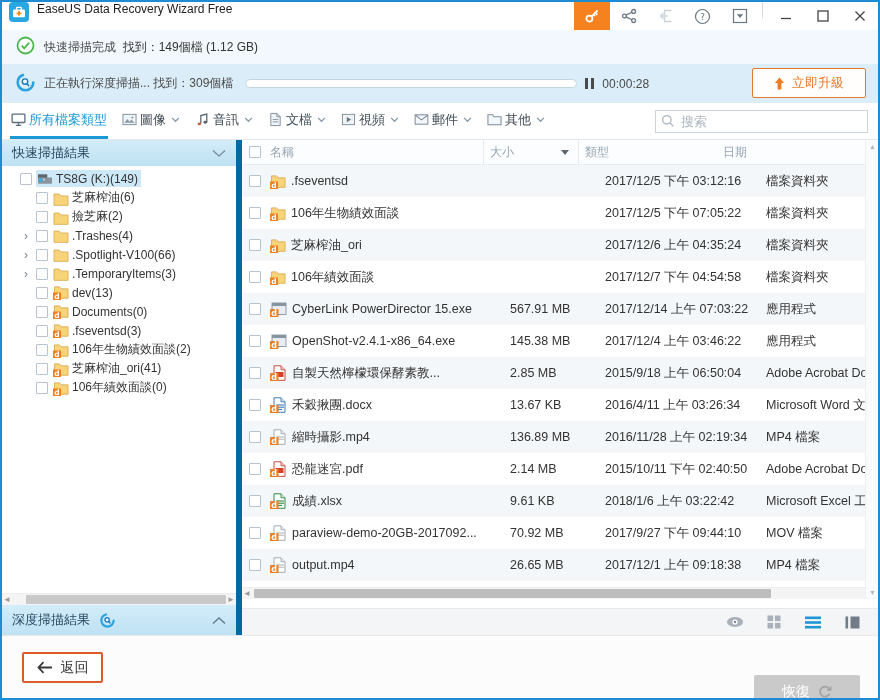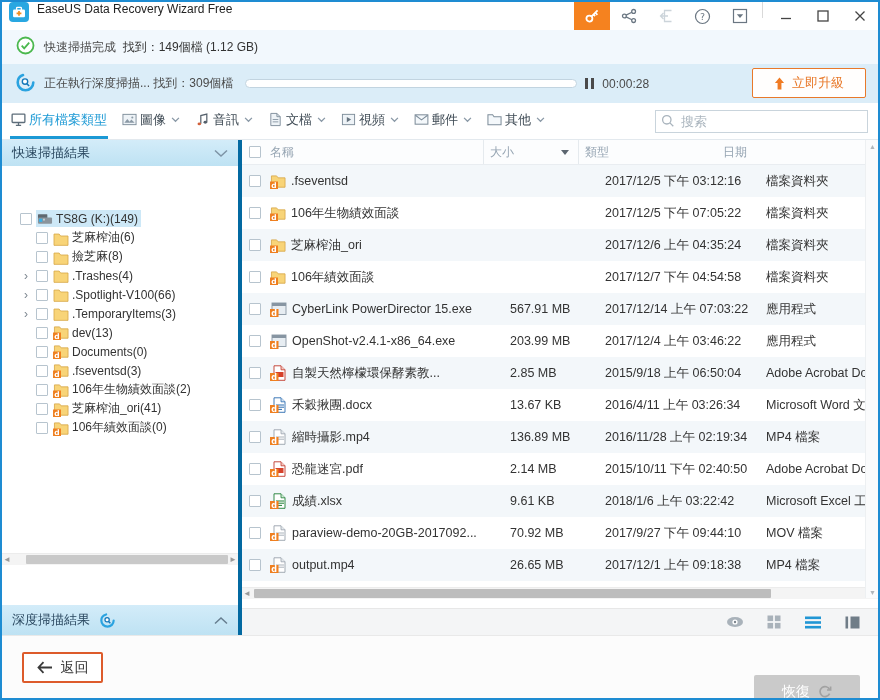--- a/index.html
+++ b/index.html
@@ -31,21 +31,21 @@
   .tab { display:flex; align-items:center; gap:3px; font-size:13px; color:#3f4b55; border-bottom:3px solid transparent; padding:0 1px; margin-right:13px; cursor:pointer; }
   .tab.active { color:#1b99d5; border-bottom-color:#1b99d5; }
   .tab svg.chev { margin-left:2px; }
   .search-wrap { position:absolute; right:10px; top:7px; }
   .search-wrap input { width:213px; height:23px; border:1px solid #c9d4dc; font-size:13px; padding:0 4px 0 25px; color:#555; outline:none; font-family:inherit; }
   .search-wrap input::placeholder { color:#a9b4bd; }
   .search-ico { position:absolute; left:6px; top:4px; }
 
   
   .content { flex:1 1 auto; display:flex; min-height:0; }
-  .sidebar { width:240px; flex:0 0 240px; border-right:4px solid #0369a1; display:flex; flex-direction:column; background:#fff;gap:40px; }
+  .sidebar { width:240px; flex:0 0 240px; border-right:6px solid #0369a1; display:flex; flex-direction:column; background:#fff; }
   .side-header { height:26px; flex:0 0 26px; background:linear-gradient(#d3ecf9,#bee2f3); display:flex; align-items:center; padding:0 10px; font-size:13px; color:#29475f; cursor:pointer; }
   .side-header .hlabel { flex:0 0 auto; }
   .side-header .spring { flex:1 1 auto; }
   .side-header.bottom { height:30px; flex:0 0 30px; }
   .tree { flex:1 1 auto; overflow:hidden; padding-top:3px; }
   .titem { height:19px; display:flex; align-items:center; font-size:12px; color:#333; padding-left:4px; cursor:pointer; }
   .titem .expander { width:14px; flex:0 0 14px; font-size:12px; color:#7d8790; text-align:left; padding-left:2px; line-height:1; }
   .titem.d1 { padding-left:20px; }
   .cbx { width:12px; height:12px; border:1px solid #b7c4ce; background:#fff; border-radius:1px; flex:0 0 12px; margin-right:4px; }
   .tsel { display:flex; align-items:flex-end; gap:3px; padding:1px 3px 1px 1px; }
@@ -304,21 +304,21 @@
               <span class="tlabel">芝麻榨油(6)</span>
             </span>
           </div>
           <div class="titem d1">
             <span class="expander"></span>
             <span class="cbx"></span>
             <span class="tsel">
               <svg width="16" height="14" viewBox="0 0 17 15">
                 <path d="M1 2.2 h5.5 l1.6 2.1 H16 v10 H1z" fill="#f8d478" stroke="#d8a94a" stroke-width="0.9"></path>
               </svg>
-              <span class="tlabel">撿芝麻(8)</span>
+              <span class="tlabel">撿芝麻(2)</span>
             </span>
           </div>
           <div class="titem d1">
             <span class="expander">›</span>
             <span class="cbx"></span>
             <span class="tsel">
               <svg width="16" height="14" viewBox="0 0 17 15">
                 <path d="M1 2.2 h5.5 l1.6 2.1 H16 v10 H1z" fill="#f8d478" stroke="#d8a94a" stroke-width="0.9"></path>
               </svg>
               <span class="tlabel">.Trashes(4)</span>
@@ -530,21 +530,21 @@
             <div class="cell cell-name">
               <span class="cbx"></span>
               <svg width="17" height="16" viewBox="0 0 17 16">
                 <rect x="2" y="2" width="14" height="11.5" fill="#e7edf2" stroke="#8795a2" stroke-width="0.9"></rect>
                 <rect x="2" y="2" width="14" height="3" fill="#8795a2"></rect>
                 <rect x="0" y="8" width="8.5" height="8" fill="#ef7f1f"></rect>
                 <text x="4.2" y="14.6" text-anchor="middle" font-size="8" font-weight="bold" fill="#fff" font-family="DejaVu Sans, sans-serif">d</text>
               </svg>
               <span class="fname">OpenShot-v2.4.1-x86_64.exe</span>
             </div>
-            <div class="cell cell-size">203.99 MB</div>
+            <div class="cell cell-size">145.38 MB</div>
             <div class="cell cell-date">2017/12/4 上午 03:46:22</div>
             <div class="cell cell-type">應用程式</div>
           </div>
           <div class="trow alt">
             <div class="cell cell-name">
               <span class="cbx"></span>
               <svg width="17" height="16" viewBox="0 0 17 16">
                 <path d="M4 0.8 h7 l4 4 v10.5 H4z" fill="#fff" stroke="#c0392b" stroke-width="0.9"></path>
                 <path d="M11 0.8 v4 h4" fill="#f3c6c0" stroke="#c0392b" stroke-width="0.8"></path>
                 <rect x="5.5" y="7" width="8" height="5" fill="#d6412b"></rect>

